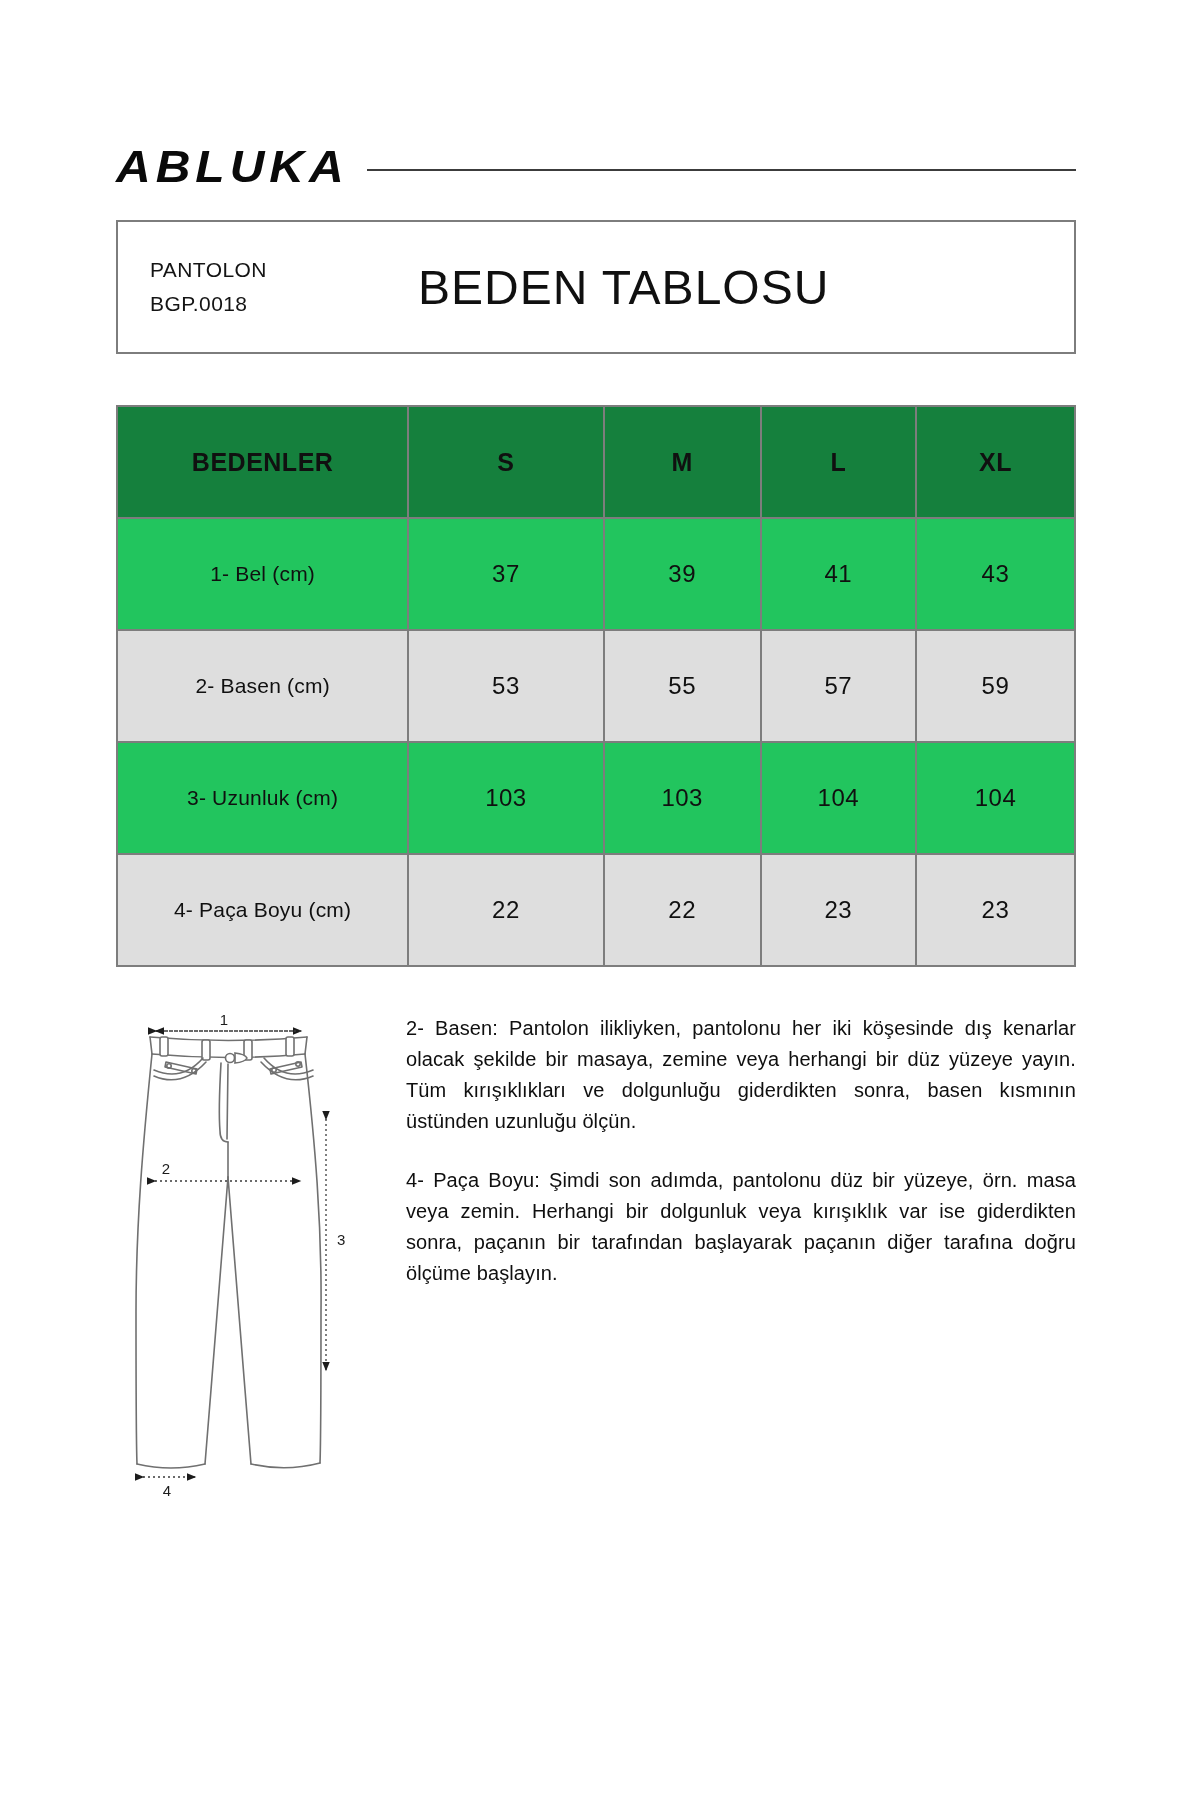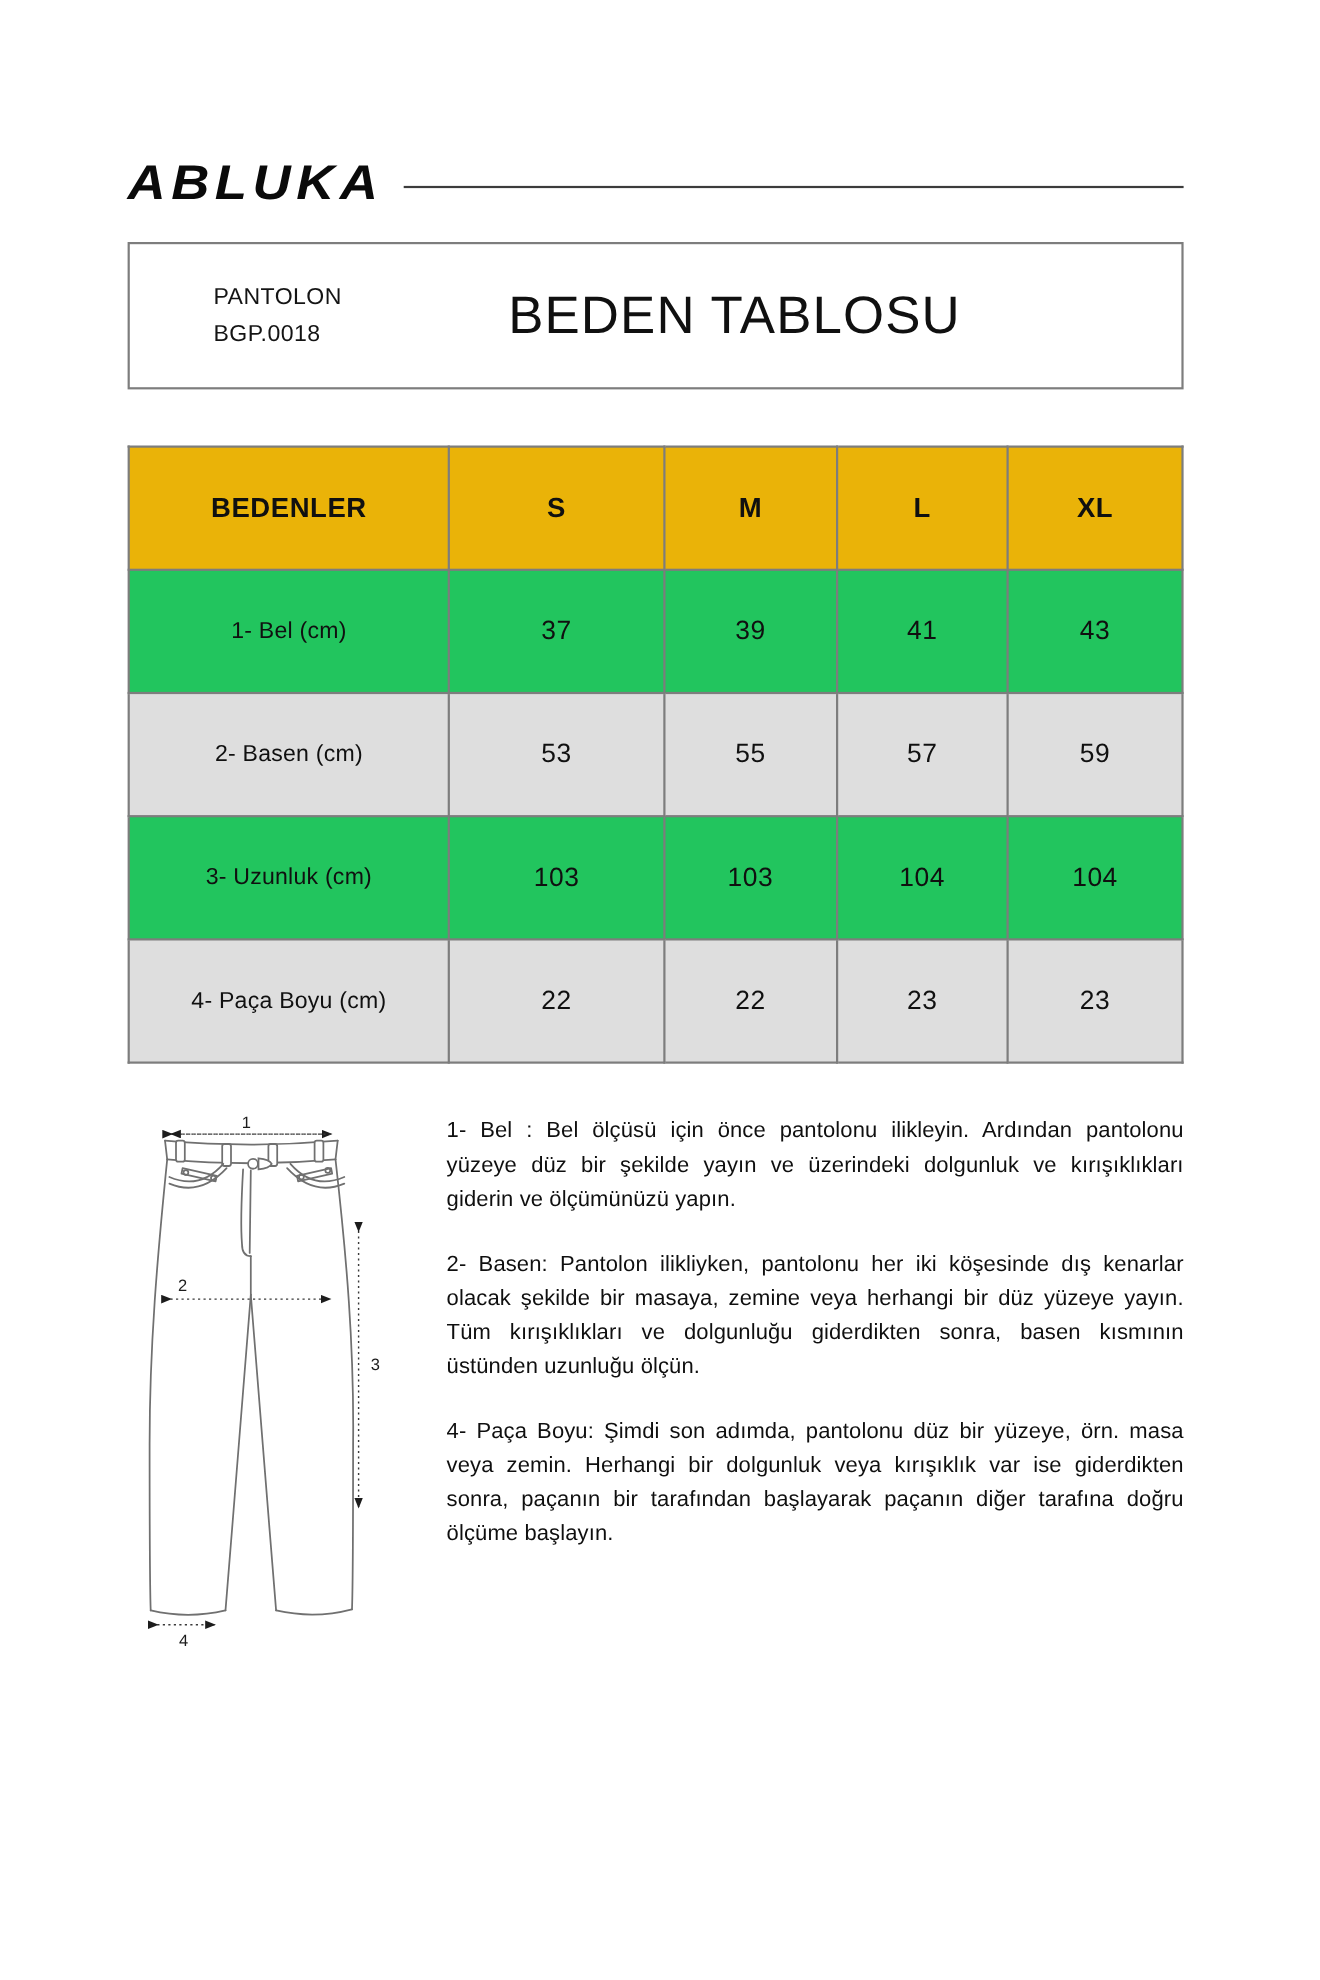--- a/index.html
+++ b/index.html
@@ -20,39 +20,39 @@
     font-size:48px; font-weight:900; font-style:italic;
     letter-spacing:5px; color:#0a0a0a; white-space:nowrap;
     transform:scaleY(0.92);
   }
   .logo-rule { flex:1; height:2px; background:#3c3c3c; margin-left:18px; margin-top:8px; }
 
   
   .title-box {
     margin-top:26px; height:134px;
     border:2px solid #7d7d7d;
-    display:flex; align-items:center;padding-left:44px;
+    display:flex; align-items:center;
   }
   .product-meta { width:300px; padding-left:32px; font-size:21px; line-height:1.62; letter-spacing:0.4px; color:#141414; }
   .doc-title {
     flex:1; text-align:left;
     font-size:48px; letter-spacing:1px; color:#101010;
   }
 
   
   table.size-table {
     margin-top:51px; width:100%;
     border-collapse:collapse; table-layout:fixed;
   }
   .size-table th, .size-table td {
     border:2px solid #7d7d7d;
     height:112px; text-align:center; vertical-align:middle;
     background:#22c55e;
   }
-  .size-table thead th { background:#eab308; font-size:25px; font-weight:bold; letter-spacing:0.5px; }
+  .size-table thead th { background:#15803d; font-size:25px; font-weight:bold; letter-spacing:0.5px; }
   .size-table tbody tr:nth-child(even) td { background:#dedede; }
   .size-table td.row-label { font-size:21px; letter-spacing:0.2px; }
   .size-table td.val { font-size:24px; letter-spacing:0.5px; }
 
   
   h2.measure-heading {
     margin-top:37px;
     font-size:35px; font-weight:bold; letter-spacing:0.2px; color:#121212;
   }
   .measure-row { margin-top:46px; display:flex; }
@@ -197,19 +197,18 @@
           <line class="dim" x1="210" y1="106" x2="210" y2="357" marker-start="url(#ah)" marker-end="url(#ah)"></line>
           <text class="dim-label" x="221" y="232">3</text>
 
           <line class="dim" x1="27" y1="464" x2="79" y2="464" marker-start="url(#ah)" marker-end="url(#ah)"></line>
           <text class="dim-label" x="51" y="483" text-anchor="middle">4</text>
         </g>
       </svg>
     </div>
 
     <div class="instructions">
-      <p>1- Bel : Bel ölçüsü için önce pantolonu ilikleyin. Ardından pantolonu yüzeye düz bir şekilde yayın ve üzerindeki dolgunluk ve kırışıklıkları giderin ve ölçümünüzü yapın.</p>
       <p>2- Basen: Pantolon ilikliyken, pantolonu her iki köşesinde dış kenarlar olacak şekilde bir masaya, zemine veya herhangi bir düz yüzeye yayın. Tüm kırışıklıkları ve dolgunluğu giderdikten sonra, basen kısmının üstünden uzunluğu ölçün.</p>
       <p>4- Paça Boyu: Şimdi son adımda, pantolonu düz bir yüzeye, örn. masa veya zemin. Herhangi bir dolgunluk veya kırışıklık var ise giderdikten sonra, paçanın bir tarafından başlayarak paçanın diğer tarafına doğru ölçüme başlayın.</p>
     </div>
 
   </div>
 </div>
 
 </body></html>

